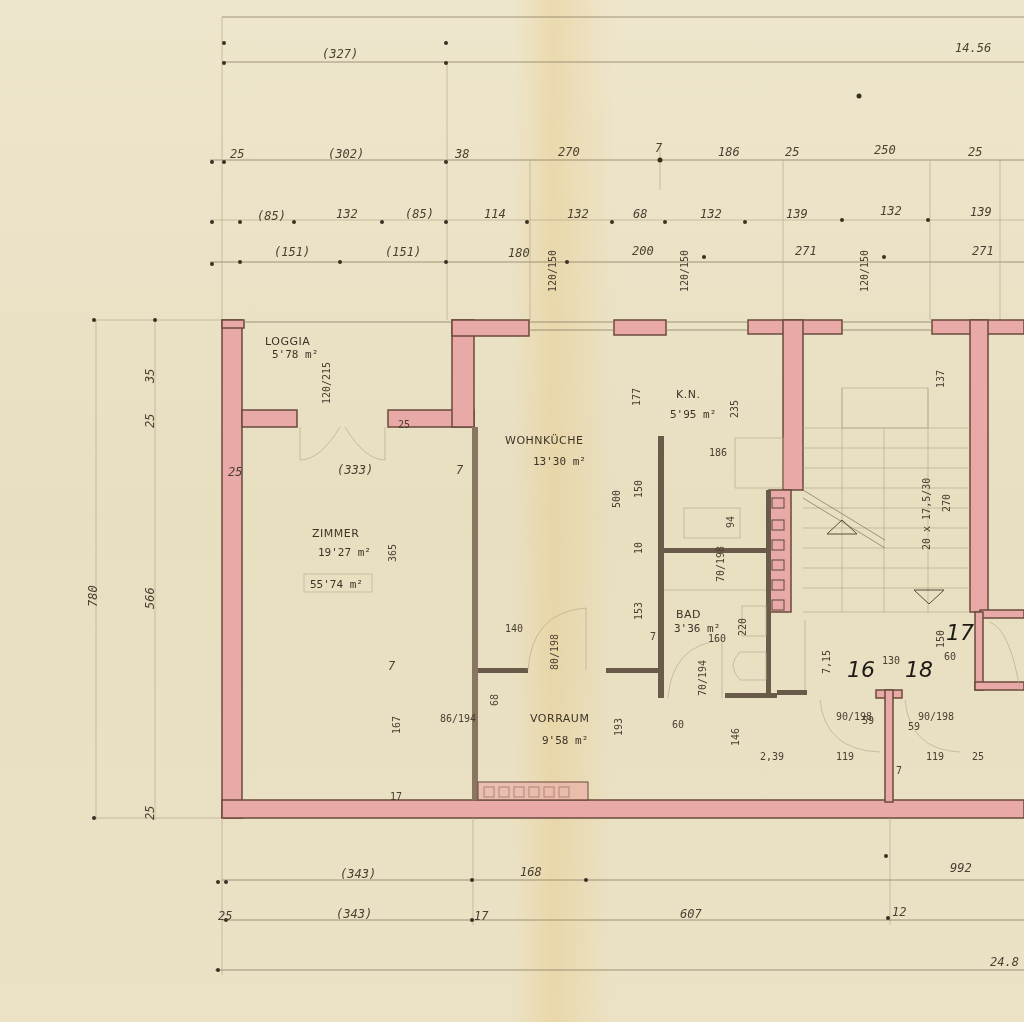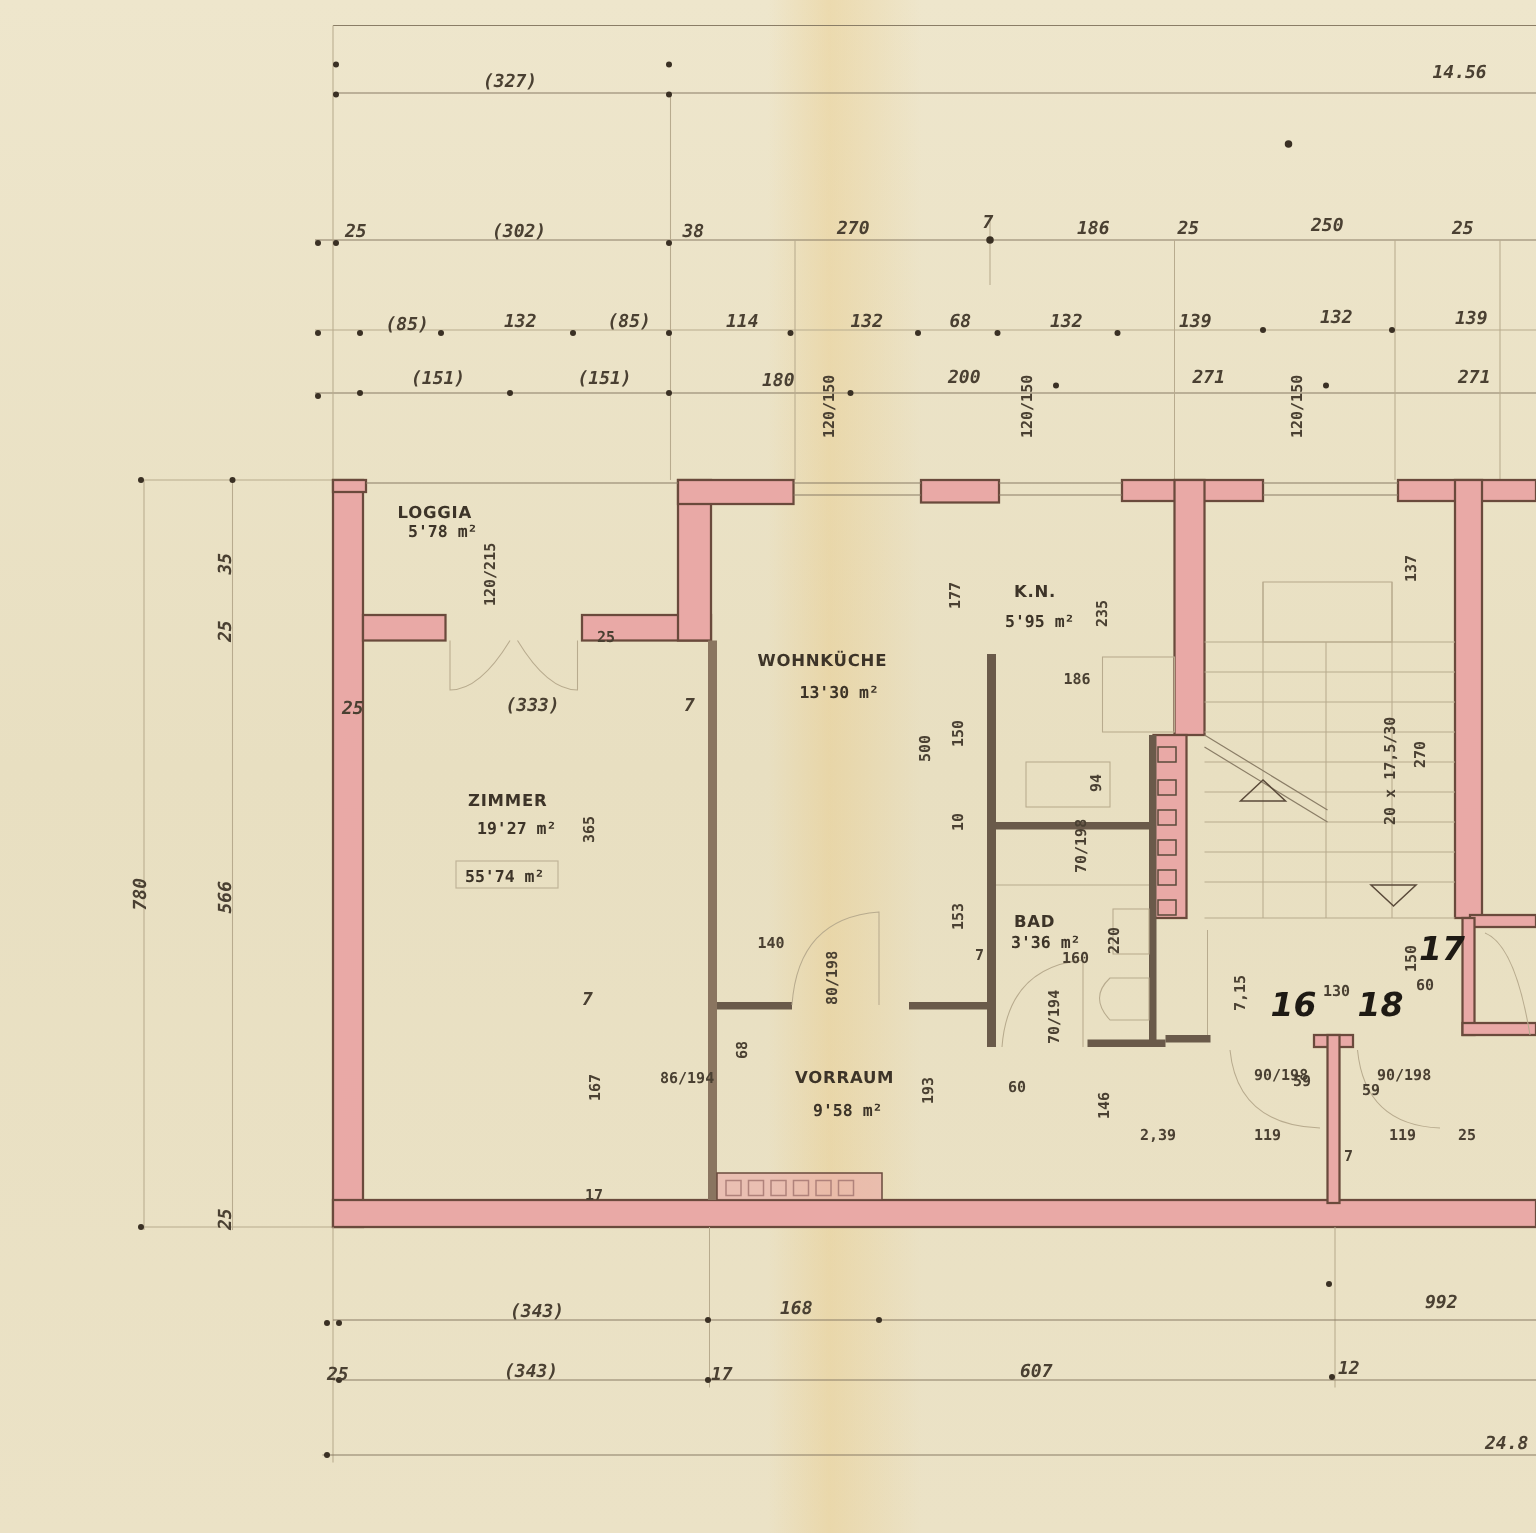--- a/index.html
+++ b/index.html
@@ -6,21 +6,20 @@
   body {
     width: 1024px; height: 1022px; overflow: hidden;
     background: #e9dfc2;
     font-family: "DejaVu Sans Mono", monospace;
   }
   #sheet {
     position: relative; width: 1024px; height: 1022px;
     background:
       linear-gradient(90deg, rgba(0,0,0,0) 0%, rgba(0,0,0,0) 50%, rgba(232,196,120,0.35) 54%, rgba(0,0,0,0) 60%),
       linear-gradient(180deg, #eee6cc 0%, #e8dfc1 50%, #ebe2c6 100%);
-    font-weight: bold;
   }
   svg { position: absolute; left: 0; top: 0; }
   .dim { font-family: "DejaVu Sans Mono", monospace; font-size: 12px; fill: #4a4032; font-style: italic; }
   .dim-s { font-family: "DejaVu Sans Mono", monospace; font-size: 10px; fill: #4a4032; }
   .room { font-family: "DejaVu Sans", sans-serif; font-size: 11px; fill: #3d3428; letter-spacing: 0.5px; }
   .area { font-family: "DejaVu Sans Mono", monospace; font-size: 11px; fill: #3d3428; }
   .big { font-family: "DejaVu Sans", sans-serif; font-size: 22px; fill: #1e1a14; font-style: italic; }
   .wall { fill: #e9a9a6; stroke: #6a4a3c; stroke-width: 1.5; }
   .line { stroke: #8a7d66; stroke-width: 0.8; fill: none; }
   .thin { stroke: #b8ab8e; stroke-width: 0.7; fill: none; }

